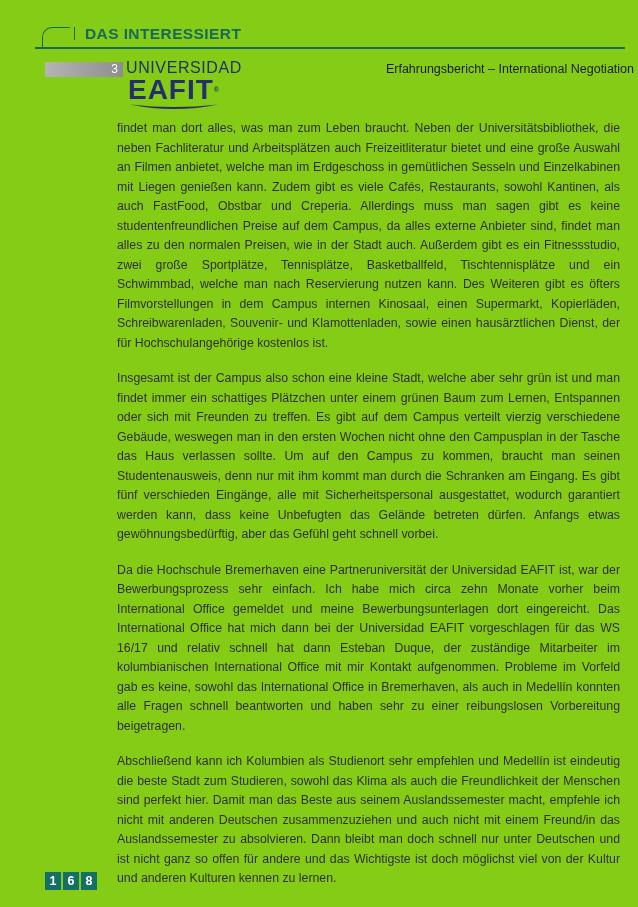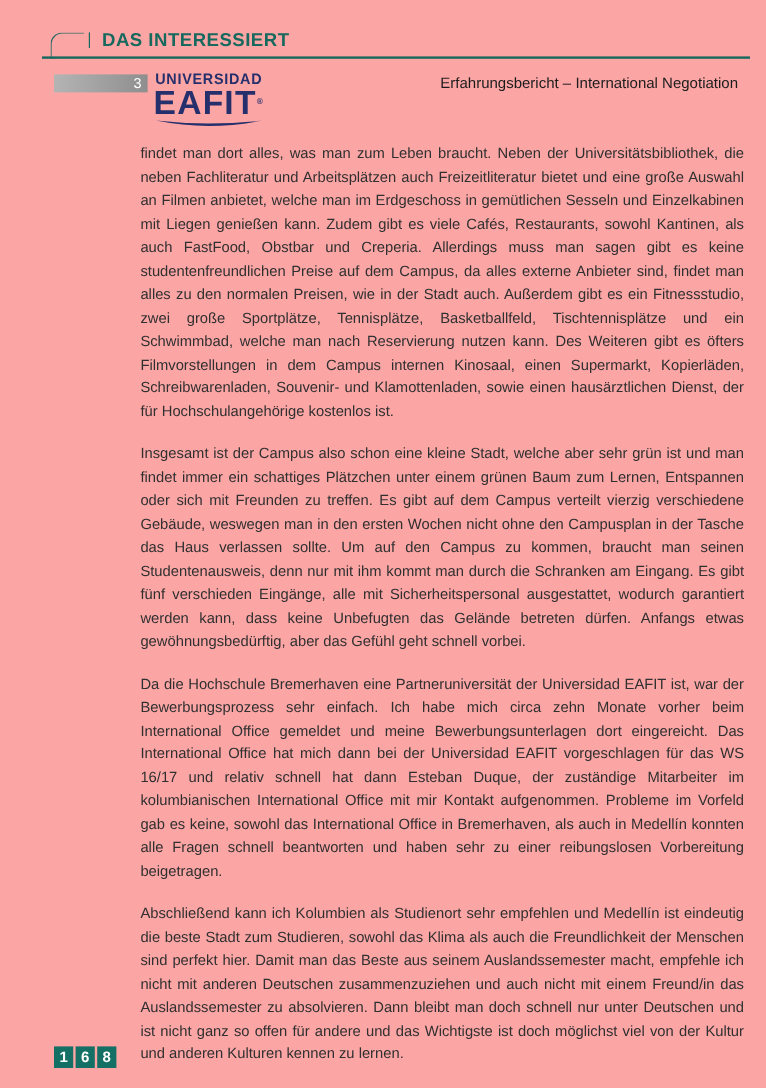--- a/index.html
+++ b/index.html
@@ -5,21 +5,21 @@
   html, body {
     margin: 0;
     padding: 0;
     background: #ffffff;
     font-family: "Liberation Sans", sans-serif;
   }
   .page {
     position: relative;
     width: 638px;
     height: 907px;
-    background: #fca5a5;
+    background: #84cc16;
     overflow: hidden;
   }
 
   
   .corner-bracket {
     position: absolute;
     left: 42px;
     top: 27px;
     width: 27px;
     height: 21px;
@@ -69,22 +69,22 @@
   .logo {
     position: absolute;
     left: 126px;
     top: 59px;
     width: 96px;
     text-align: center;
     color: #252F6B;
     user-select: none;
   }
   .logo-top {
-    font-size: 12px;
-    font-weight: 700;
+    font-size: 16px;
+    font-weight: 400;
     letter-spacing: 0.6px;
     transform: scaleY(1.05);
     white-space: nowrap;
   }
   .logo-main {
     font-size: 28px;
     font-weight: 800;
     letter-spacing: 1px;
     line-height: 26px;
     white-space: nowrap;
@@ -92,21 +92,21 @@
   .logo-reg {
     font-size: 7px;
     vertical-align: bottom;
   }
   .logo-swoosh {
     display: block;
     margin: 0 auto;
   }
   .report-title {
     position: absolute;
-    right: 23px;
+    right: 4px;
     top: 62px;
     font-size: 12.5px;
     color: #1c1c1c;
     white-space: nowrap;
   }
 
   
   .body-text {
     position: absolute;
     left: 117px;

